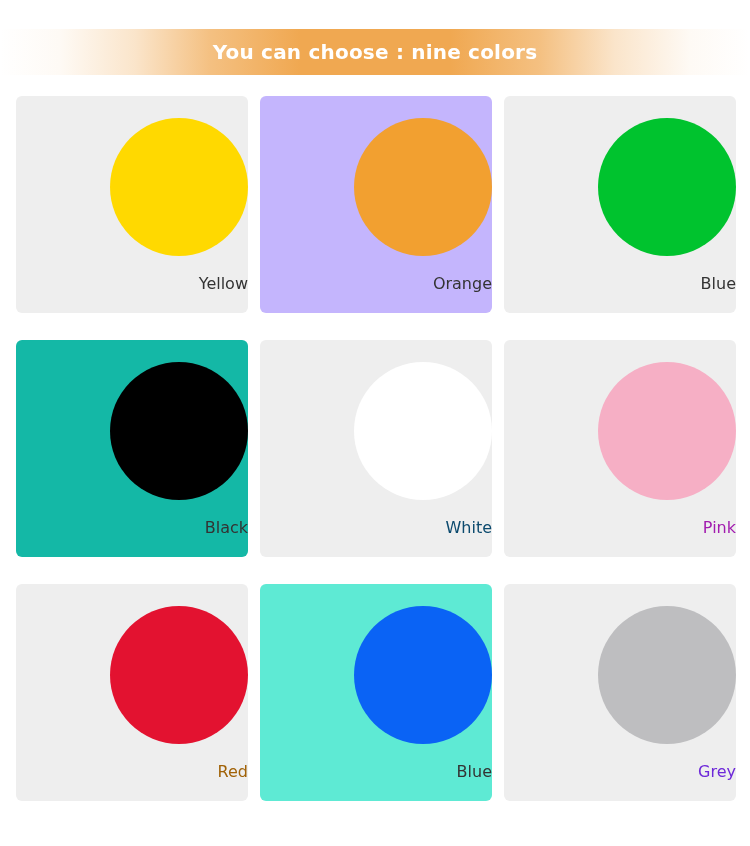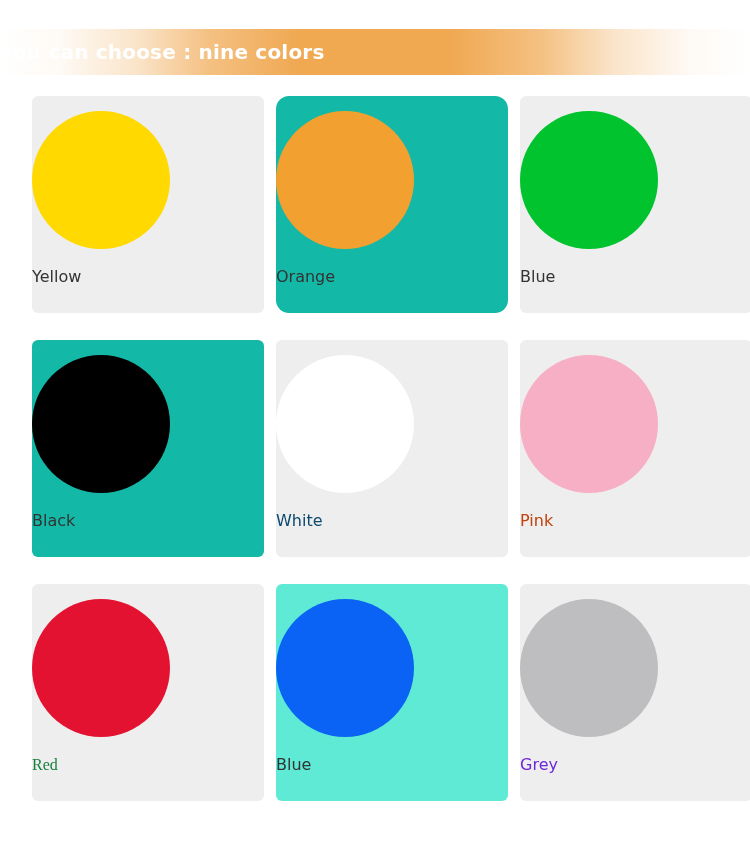--- a/index.html
+++ b/index.html
@@ -36,20 +36,21 @@
       rgba(240,168,81,0.72) 28%,
       rgba(240,168,81,1.00) 40%,
       rgba(240,168,81,1.00) 60%,
       rgba(240,168,81,0.72) 72%,
       rgba(240,168,81,0.30) 82%,
       rgba(240,168,81,0.06) 92%,
       rgba(240,168,81,0.00) 100%
     );
     display: flex;
     align-items: center;
+    justify-content: center;
   }
   .banner-title {
     color: #ffffff;
     font-size: 20px;
     font-weight: bold;
     letter-spacing: 0.2px;
     line-height: 1;
     white-space: nowrap;
   }
 
@@ -66,24 +67,23 @@
     row-gap: 27px;
   }
 
   .color-card {
     width: 232px;
     height: 217px;
     background: #eeeeee;
     border-radius: 6px;
     display: flex;
     flex-direction: column;
-    align-items: flex-start;
+    align-items: flex-end;
     box-sizing: border-box;
-    padding-top: 15px;
-    margin-left: 16px;
+    padding-top: 22px;
   }
 
   .swatch {
     width: 138px;
     height: 138px;
     border-radius: 50%;
     flex: 0 0 auto;
   }
 
   .swatch-label {
@@ -103,21 +103,21 @@
     <div class="banner-title" style="color: rgb(255, 255, 255);">You can choose : nine colors</div>
   </div>
 
   <div class="grid">
 
     <div class="color-card" style="background: rgb(238, 238, 238);">
       <div class="swatch" style="background: rgb(255, 217, 0);"></div>
       <div class="swatch-label" style="color: rgb(51, 51, 51);">Yellow</div>
     </div>
 
-    <div class="color-card" style="background: #14b8a6; border-radius: 13px;">
+    <div class="color-card" style="background: #c4b5fd;">
       <div class="swatch" style="background: rgb(242, 160, 48);"></div>
       <div class="swatch-label" style="color: rgb(51, 51, 51);">Orange</div>
     </div>
 
     <div class="color-card" style="background: rgb(238, 238, 238);">
       <div class="swatch" style="background: rgb(0, 195, 46);"></div>
       <div class="swatch-label" style="color: rgb(51, 51, 51);">Blue</div>
     </div>
 
     <div class="color-card" style="background: #14b8a6;">
@@ -125,26 +125,26 @@
       <div class="swatch-label" style="color: rgb(51, 51, 51);">Black</div>
     </div>
 
     <div class="color-card" style="background: rgb(238, 238, 238);">
       <div class="swatch" style="background: rgb(255, 255, 255);"></div>
       <div class="swatch-label" style="color: #0c4a6e;">White</div>
     </div>
 
     <div class="color-card" style="background: rgb(238, 238, 238);">
       <div class="swatch" style="background: rgb(246, 175, 197);"></div>
-      <div class="swatch-label" style="color: #c2410c;">Pink</div>
+      <div class="swatch-label" style="color: #a21caf;">Pink</div>
     </div>
 
     <div class="color-card" style="background: rgb(238, 238, 238);">
       <div class="swatch" style="background: rgb(227, 18, 48);"></div>
-      <div class="swatch-label" style="color: #15803d; font-family: Liberation Serif, serif;">Red</div>
+      <div class="swatch-label" style="color: #a16207;">Red</div>
     </div>
 
     <div class="color-card" style="background: #5eead4;">
       <div class="swatch" style="background: rgb(10, 99, 245);"></div>
       <div class="swatch-label" style="color: rgb(51, 51, 51);">Blue</div>
     </div>
 
     <div class="color-card" style="background: rgb(238, 238, 238);">
       <div class="swatch" style="background: rgb(190, 190, 192);"></div>
       <div class="swatch-label" style="color: #6d28d9;">Grey</div>

